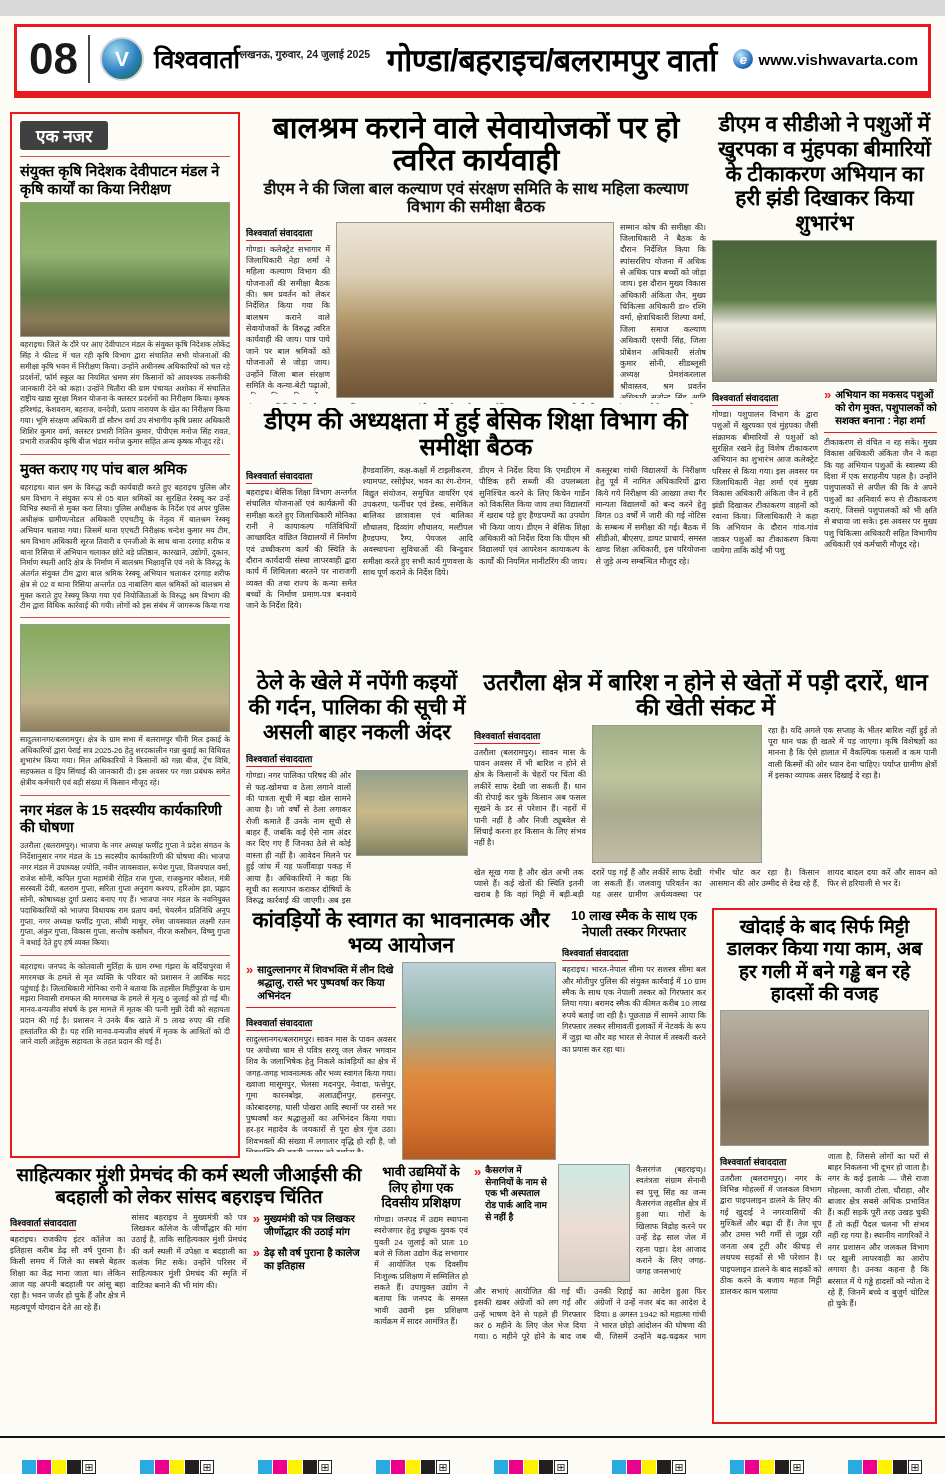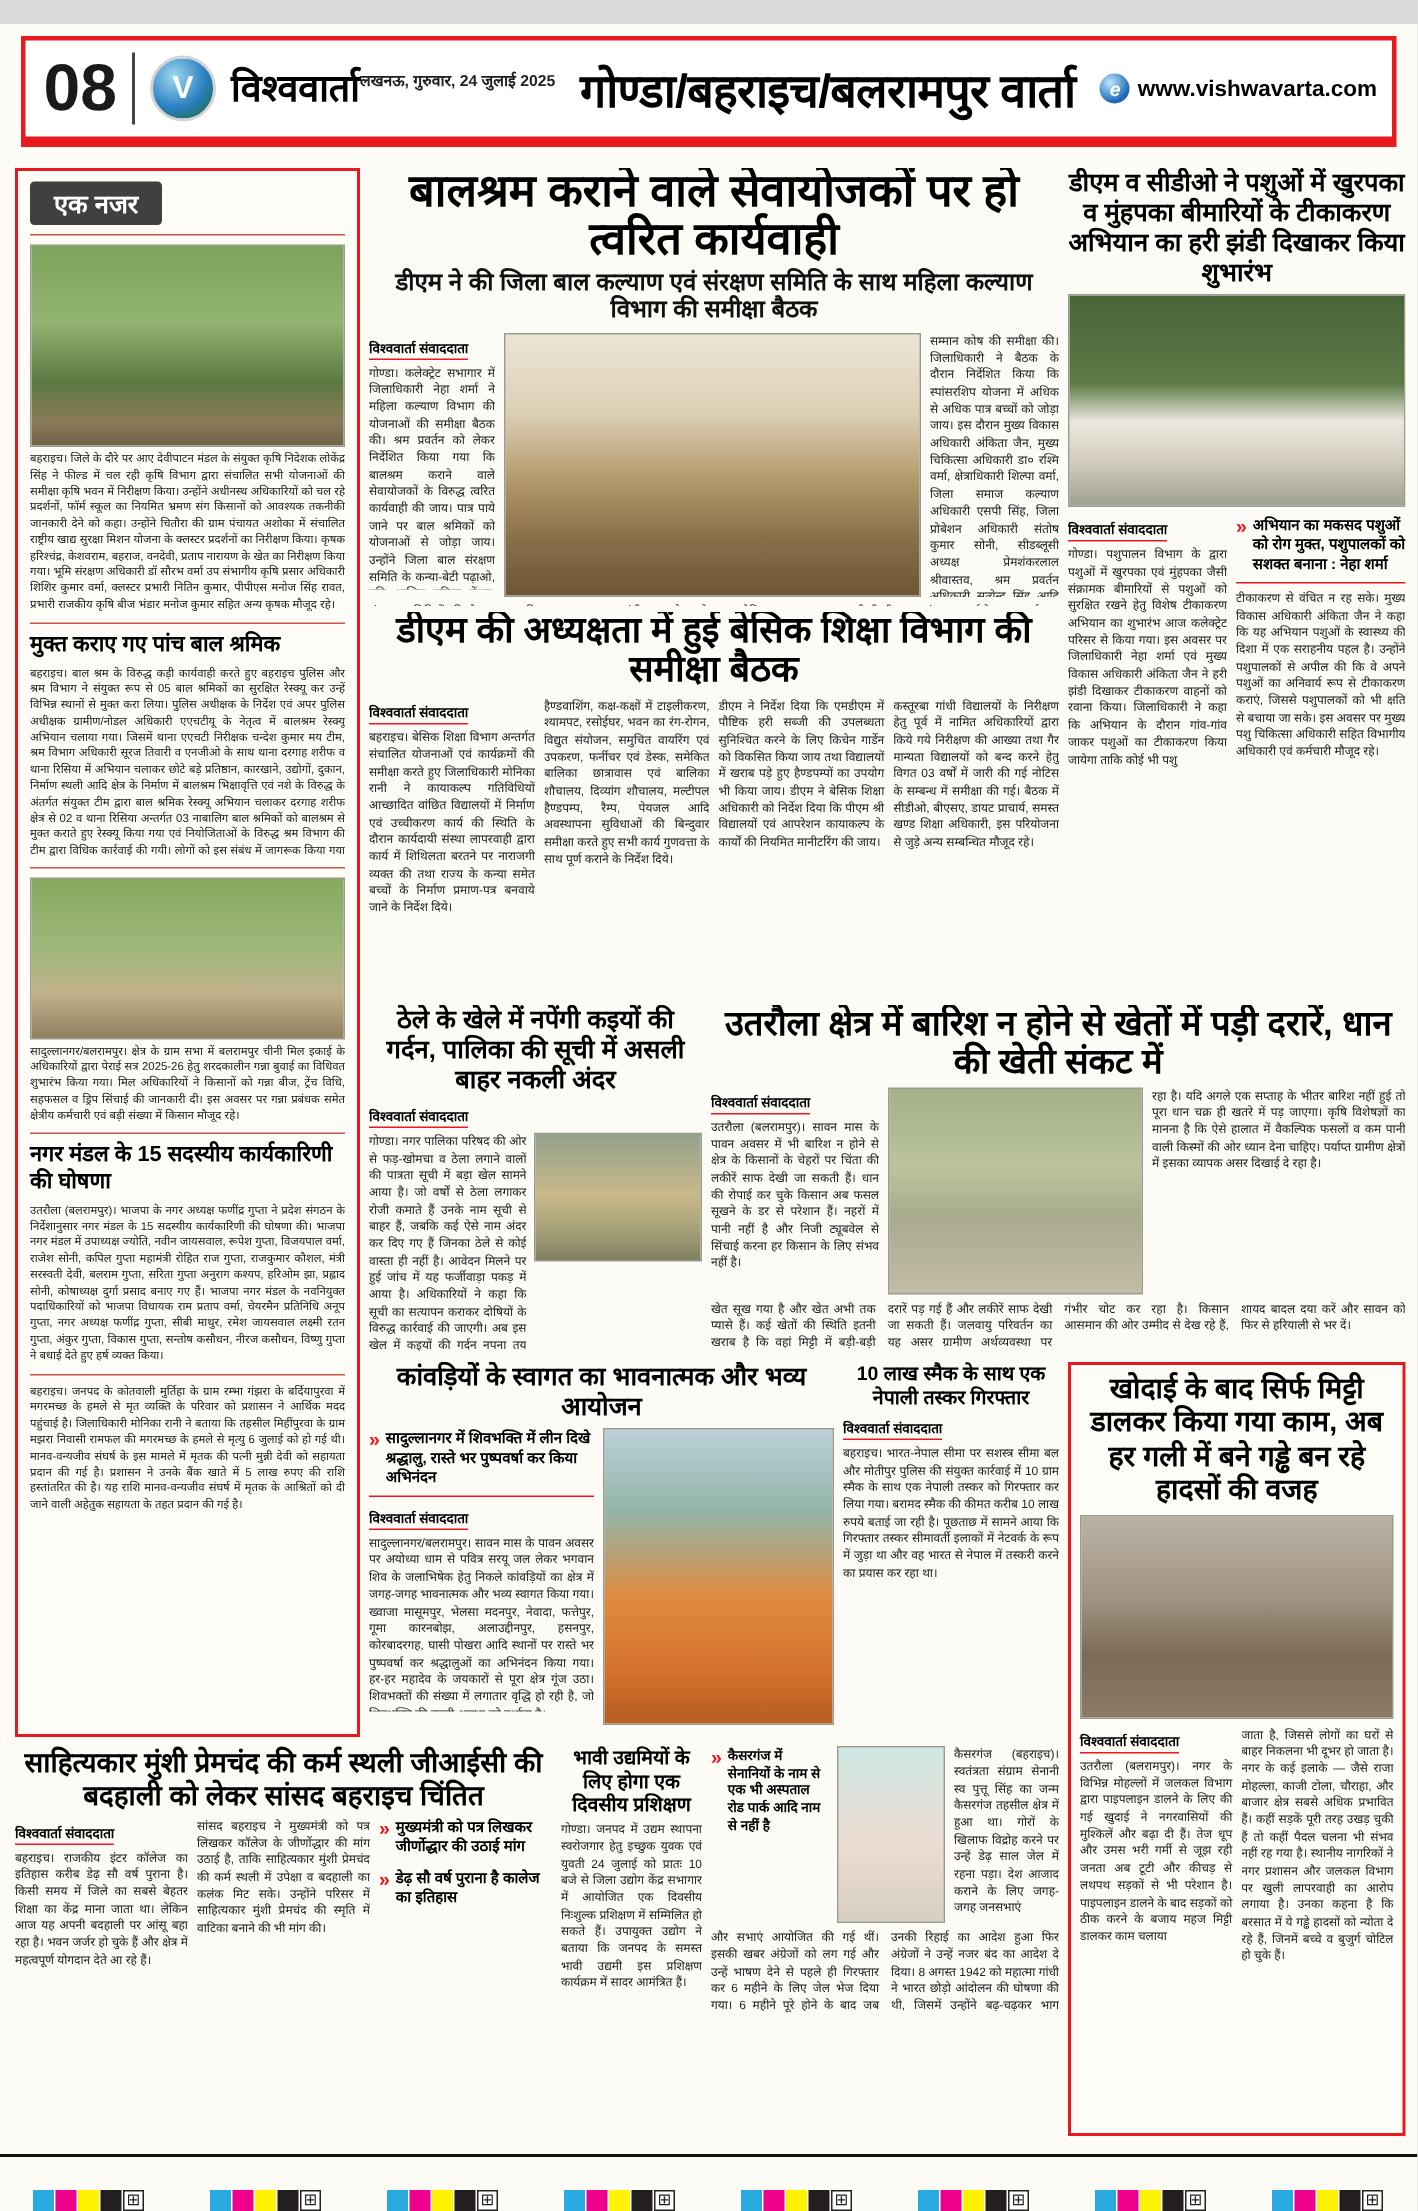--- a/index.html
+++ b/index.html
@@ -19,21 +19,21 @@
   .section-title{flex:1;text-align:center;font-size:31px;font-weight:bold;color:#000;letter-spacing:-0.5px;}
   .website{display:flex;align-items:center;gap:5px;font-size:15px;font-weight:bold;color:#000;text-decoration:none;}
   .e-icon{width:20px;height:20px;border-radius:50%;background:radial-gradient(circle at 35% 30%,#bfe6ff,#1a66b3 70%);
           color:#fff;font-weight:bold;font-size:13px;display:flex;align-items:center;justify-content:center;font-style:italic;}
   
   .story{position:absolute;box-sizing:border-box;overflow:hidden;}
   .bt{font-size:8px;line-height:1.42;text-align:justify;color:#222;overflow:hidden;}
   .byline{font-weight:bold;font-size:9px;border-bottom:1.5px solid #e8191f;display:inline-block;padding-bottom:1px;margin-bottom:3px;color:#000;}
   .h-xl{font-size:30px;font-weight:bold;line-height:1.08;text-align:center;color:#000;margin:0 0 3px;}
   .h-lg{font-size:24px;font-weight:bold;line-height:1.1;text-align:center;color:#000;margin:0 0 4px;}
-  .h-md{font-size:17px;font-weight:bold;line-height:1.18;text-align:center;color:#000;margin:0 0 4px;}
+  .h-md{font-size:21px;font-weight:bold;line-height:1.18;text-align:center;color:#000;margin:0 0 4px;}
   .h-sm{font-size:13px;font-weight:bold;line-height:1.2;text-align:center;color:#000;margin:0 0 3px;}
   .subhead{font-size:16px;font-weight:bold;text-align:center;line-height:1.15;margin:0 0 5px;color:#111;}
   .ph{border:1px solid #9a9a8e;box-sizing:border-box;flex:0 0 auto;}
   .cols{display:flex;gap:6px;}
   .pullquote{display:flex;gap:4px;font-weight:bold;font-size:10px;line-height:1.3;
              border-bottom:1.5px solid #e8191f;padding:1px 0 5px;margin-bottom:4px;color:#000;}
   .qmark{color:#e8191f;font-size:13px;line-height:1;}
   .sep{border-top:1px solid #d0524f;margin:6px 0;}
   
   .ph-fieldmen{background:linear-gradient(180deg,#7da35c 0%,#93b472 38%,#5c7a43 68%,#8a7a58 88%,#6e6247 100%);}
@@ -89,20 +89,21 @@
       <span class="e-icon">e</span>
       <span>www.vishwavarta.com</span>
     </a>
   </div>
 
   <div id="left-rail" class="story">
     <div class="badge">एक नजर</div>
     <div class="sep"></div>
 
     <div>
+      <div class="rail-title">संयुक्त कृषि निदेशक देवीपाटन मंडल ने कृषि कार्यों का किया निरीक्षण</div>
       <div class="ph ph-fieldmen" style="width:100%;height:135px;"></div>
       <div class="bt" style="max-height:128px;margin-top:3px;font-size:7.6px;">बहराइच। जिले के दौरे पर आए देवीपाटन मंडल के संयुक्त कृषि निदेशक लोकेंद्र सिंह ने फील्ड में चल रही कृषि विभाग द्वारा संचालित सभी योजनाओं की समीक्षा कृषि भवन में निरीक्षण किया। उन्होंने अधीनस्थ अधिकारियों को चल रहे प्रदर्शनों, फॉर्म स्कूल का नियमित भ्रमण संग किसानों को आवश्यक तकनीकी जानकारी देने को कहा। उन्होंने चितौरा की ग्राम पंचायत अशोका में संचालित राष्ट्रीय खाद्य सुरक्षा मिशन योजना के क्लस्टर प्रदर्शनों का निरीक्षण किया। कृषक हरिश्चंद्र, केशवराम, बहराज, वनदेवी, प्रताप नारायण के खेत का निरीक्षण किया गया। भूमि संरक्षण अधिकारी डॉ सौरभ वर्मा उप संभागीय कृषि प्रसार अधिकारी शिशिर कुमार वर्मा, क्लस्टर प्रभारी नितिन कुमार, पीपीएस मनोज सिंह रावत, प्रभारी राजकीय कृषि बीज भंडार मनोज कुमार सहित अन्य कृषक मौजूद रहे।</div>
     </div>
     <div class="sep"></div>
 
     <div>
       <div class="rail-title">मुक्त कराए गए पांच बाल श्रमिक</div>
       <div class="bt" style="max-height:128px;font-size:7.6px;">बहराइच। बाल श्रम के विरुद्ध कड़ी कार्यवाही करते हुए बहराइच पुलिस और श्रम विभाग ने संयुक्त रूप से 05 बाल श्रमिकों का सुरक्षित रेस्क्यू कर उन्हें विभिन्न स्थानों से मुक्त करा लिया। पुलिस अधीक्षक के निर्देश एवं अपर पुलिस अधीक्षक ग्रामीण/नोडल अधिकारी एएचटीयू के नेतृत्व में बालश्रम रेस्क्यू अभियान चलाया गया। जिसमें थाना एएचटी निरीक्षक चन्देश कुमार मय टीम, श्रम विभाग अधिकारी सूरज तिवारी व एनजीओ के साथ थाना दरगाह शरीफ व थाना रिसिया में अभियान चलाकर छोटे बड़े प्रतिष्ठान, कारखाने, उद्योगों, दुकान, निर्माण स्थली आदि क्षेत्र के निर्माण में बालश्रम भिक्षावृत्ति एवं नशे के विरुद्ध के अंतर्गत संयुक्त टीम द्वारा बाल श्रमिक रेस्क्यू अभियान चलाकर दरगाह शरीफ क्षेत्र से 02 व थाना रिसिया अन्तर्गत 03 नाबालिग बाल श्रमिकों को बालश्रम से मुक्त कराते हुए रेस्क्यू किया गया एवं नियोजिताओं के विरुद्ध श्रम विभाग की टीम द्वारा विधिक कार्रवाई की गयी। लोगों को इस संबंध में जागरूक किया गया कि किसी भी दशा में 18 वर्ष से कम उम्र के बालकों को काम पर न रखा जाए ऐसा करना दंडनीय अपराध है।</div>
     </div>
     <div class="sep"></div>

